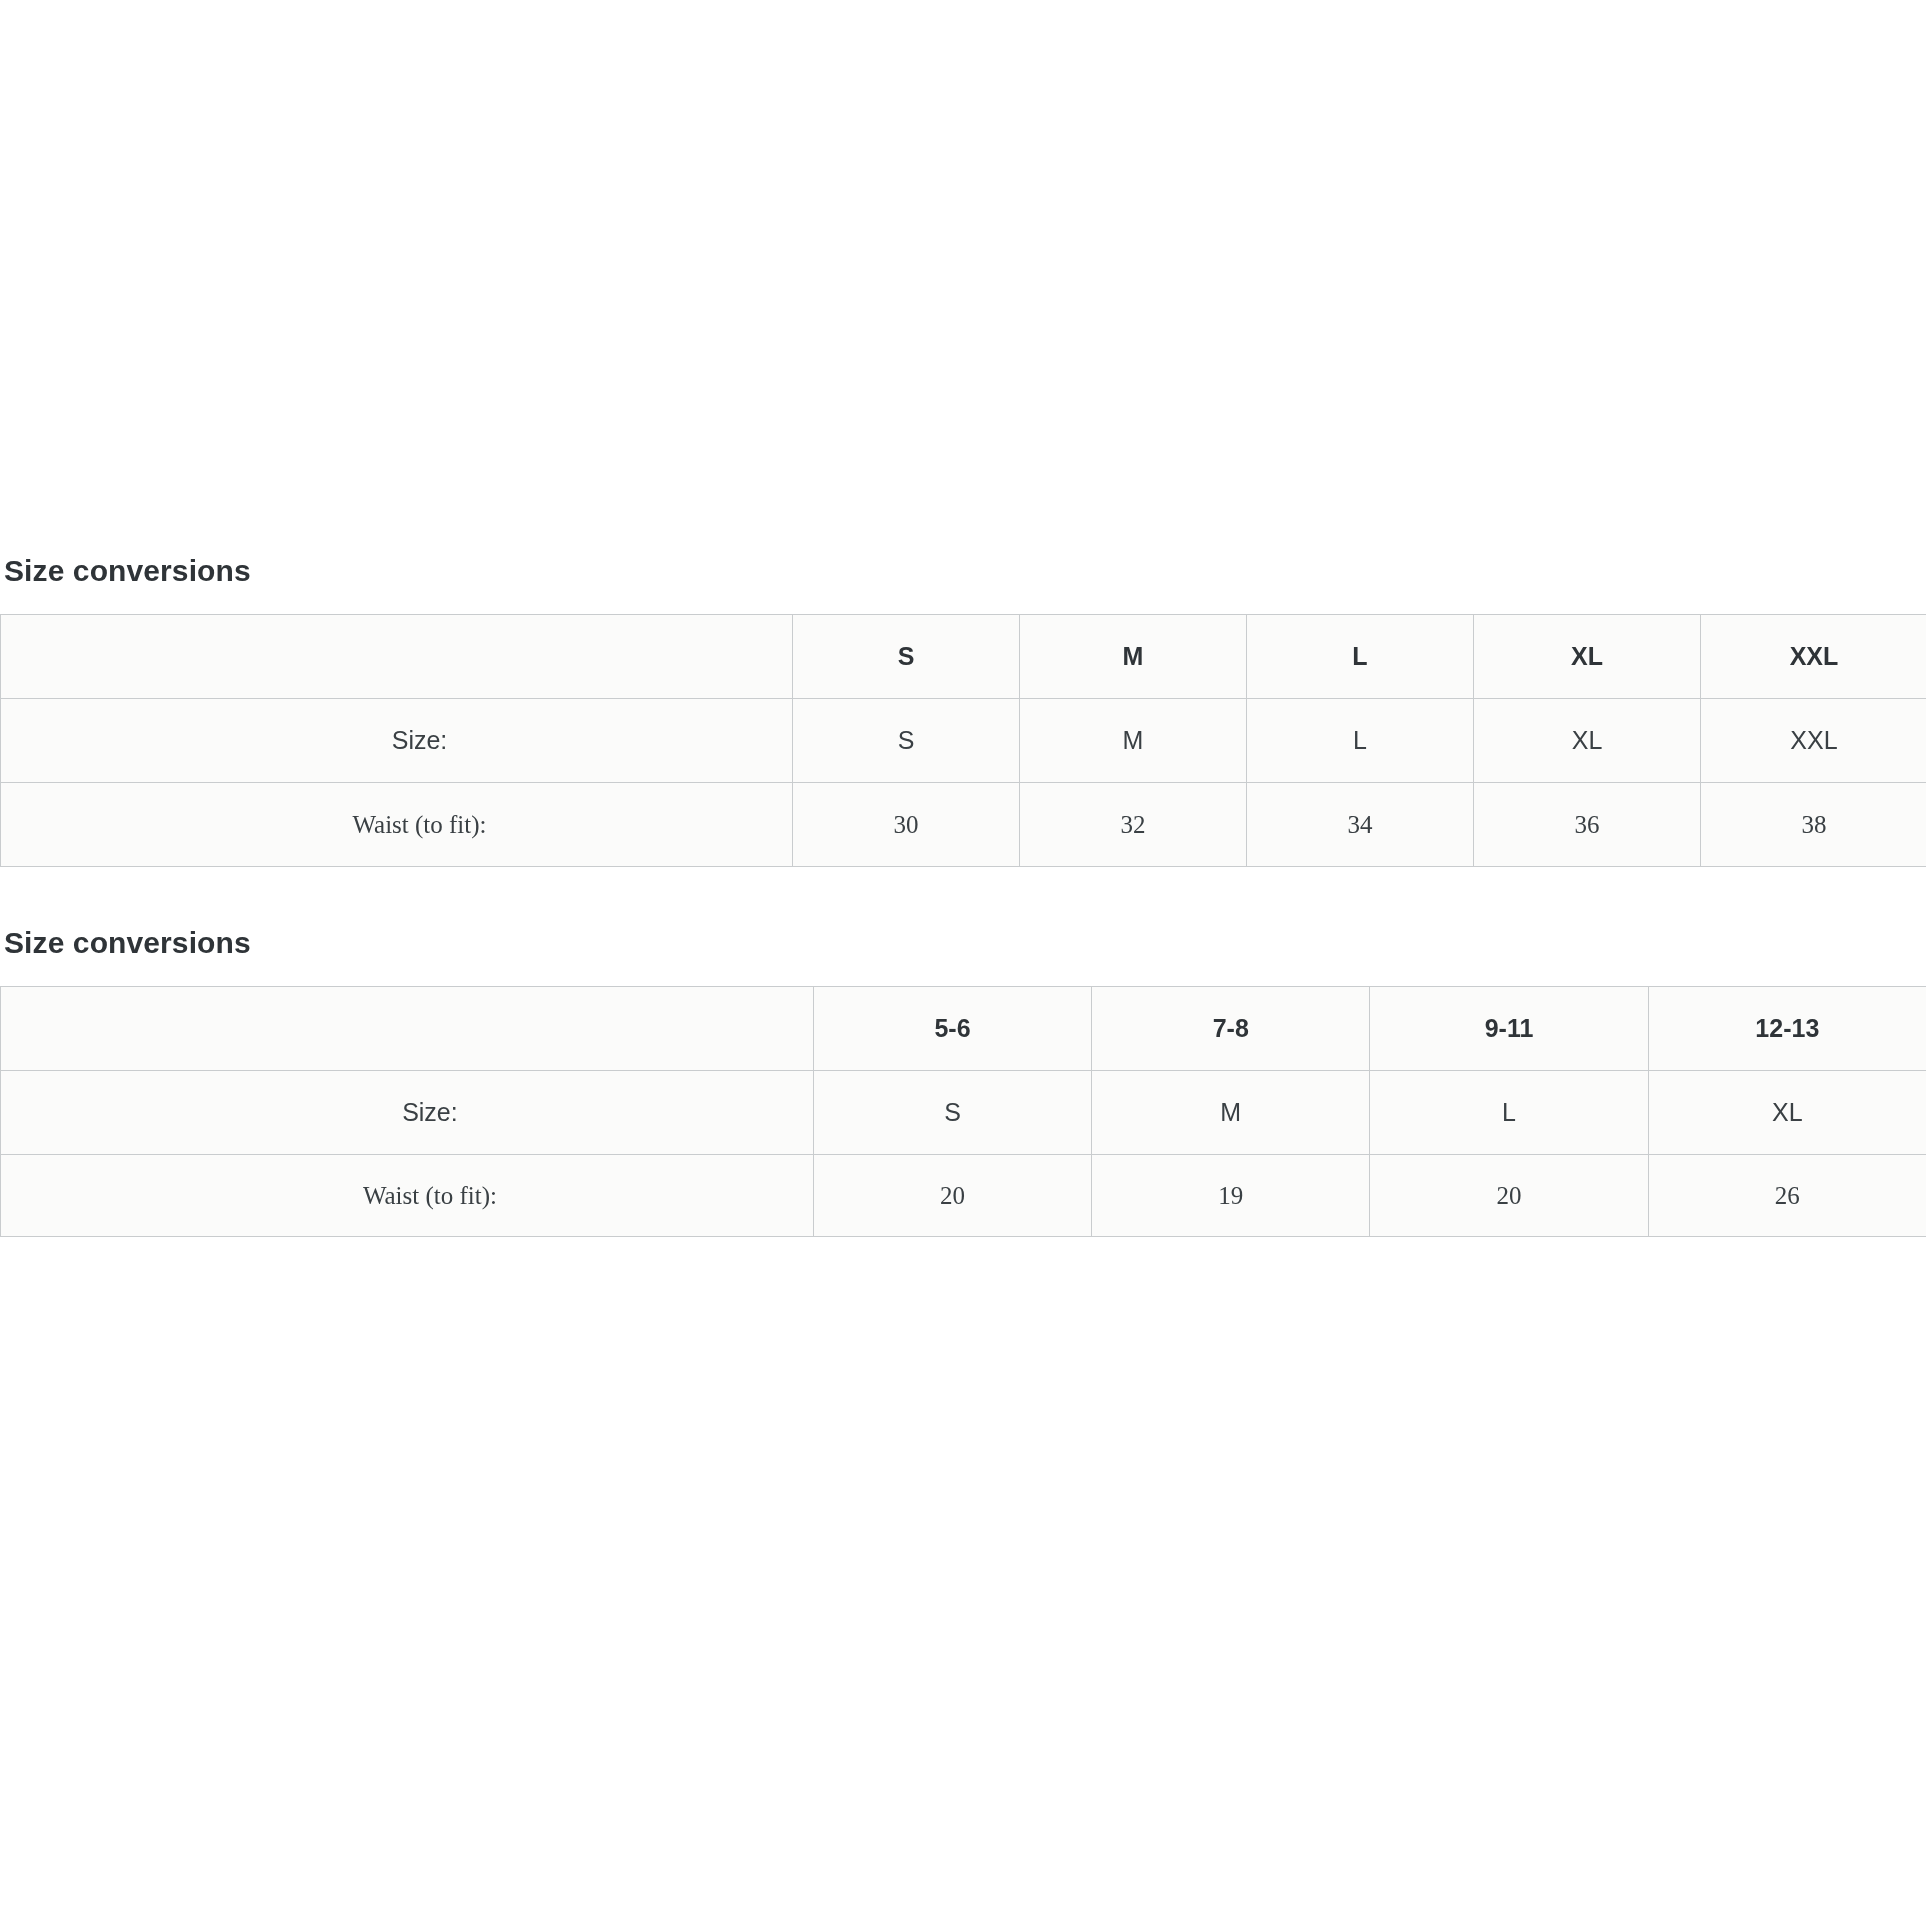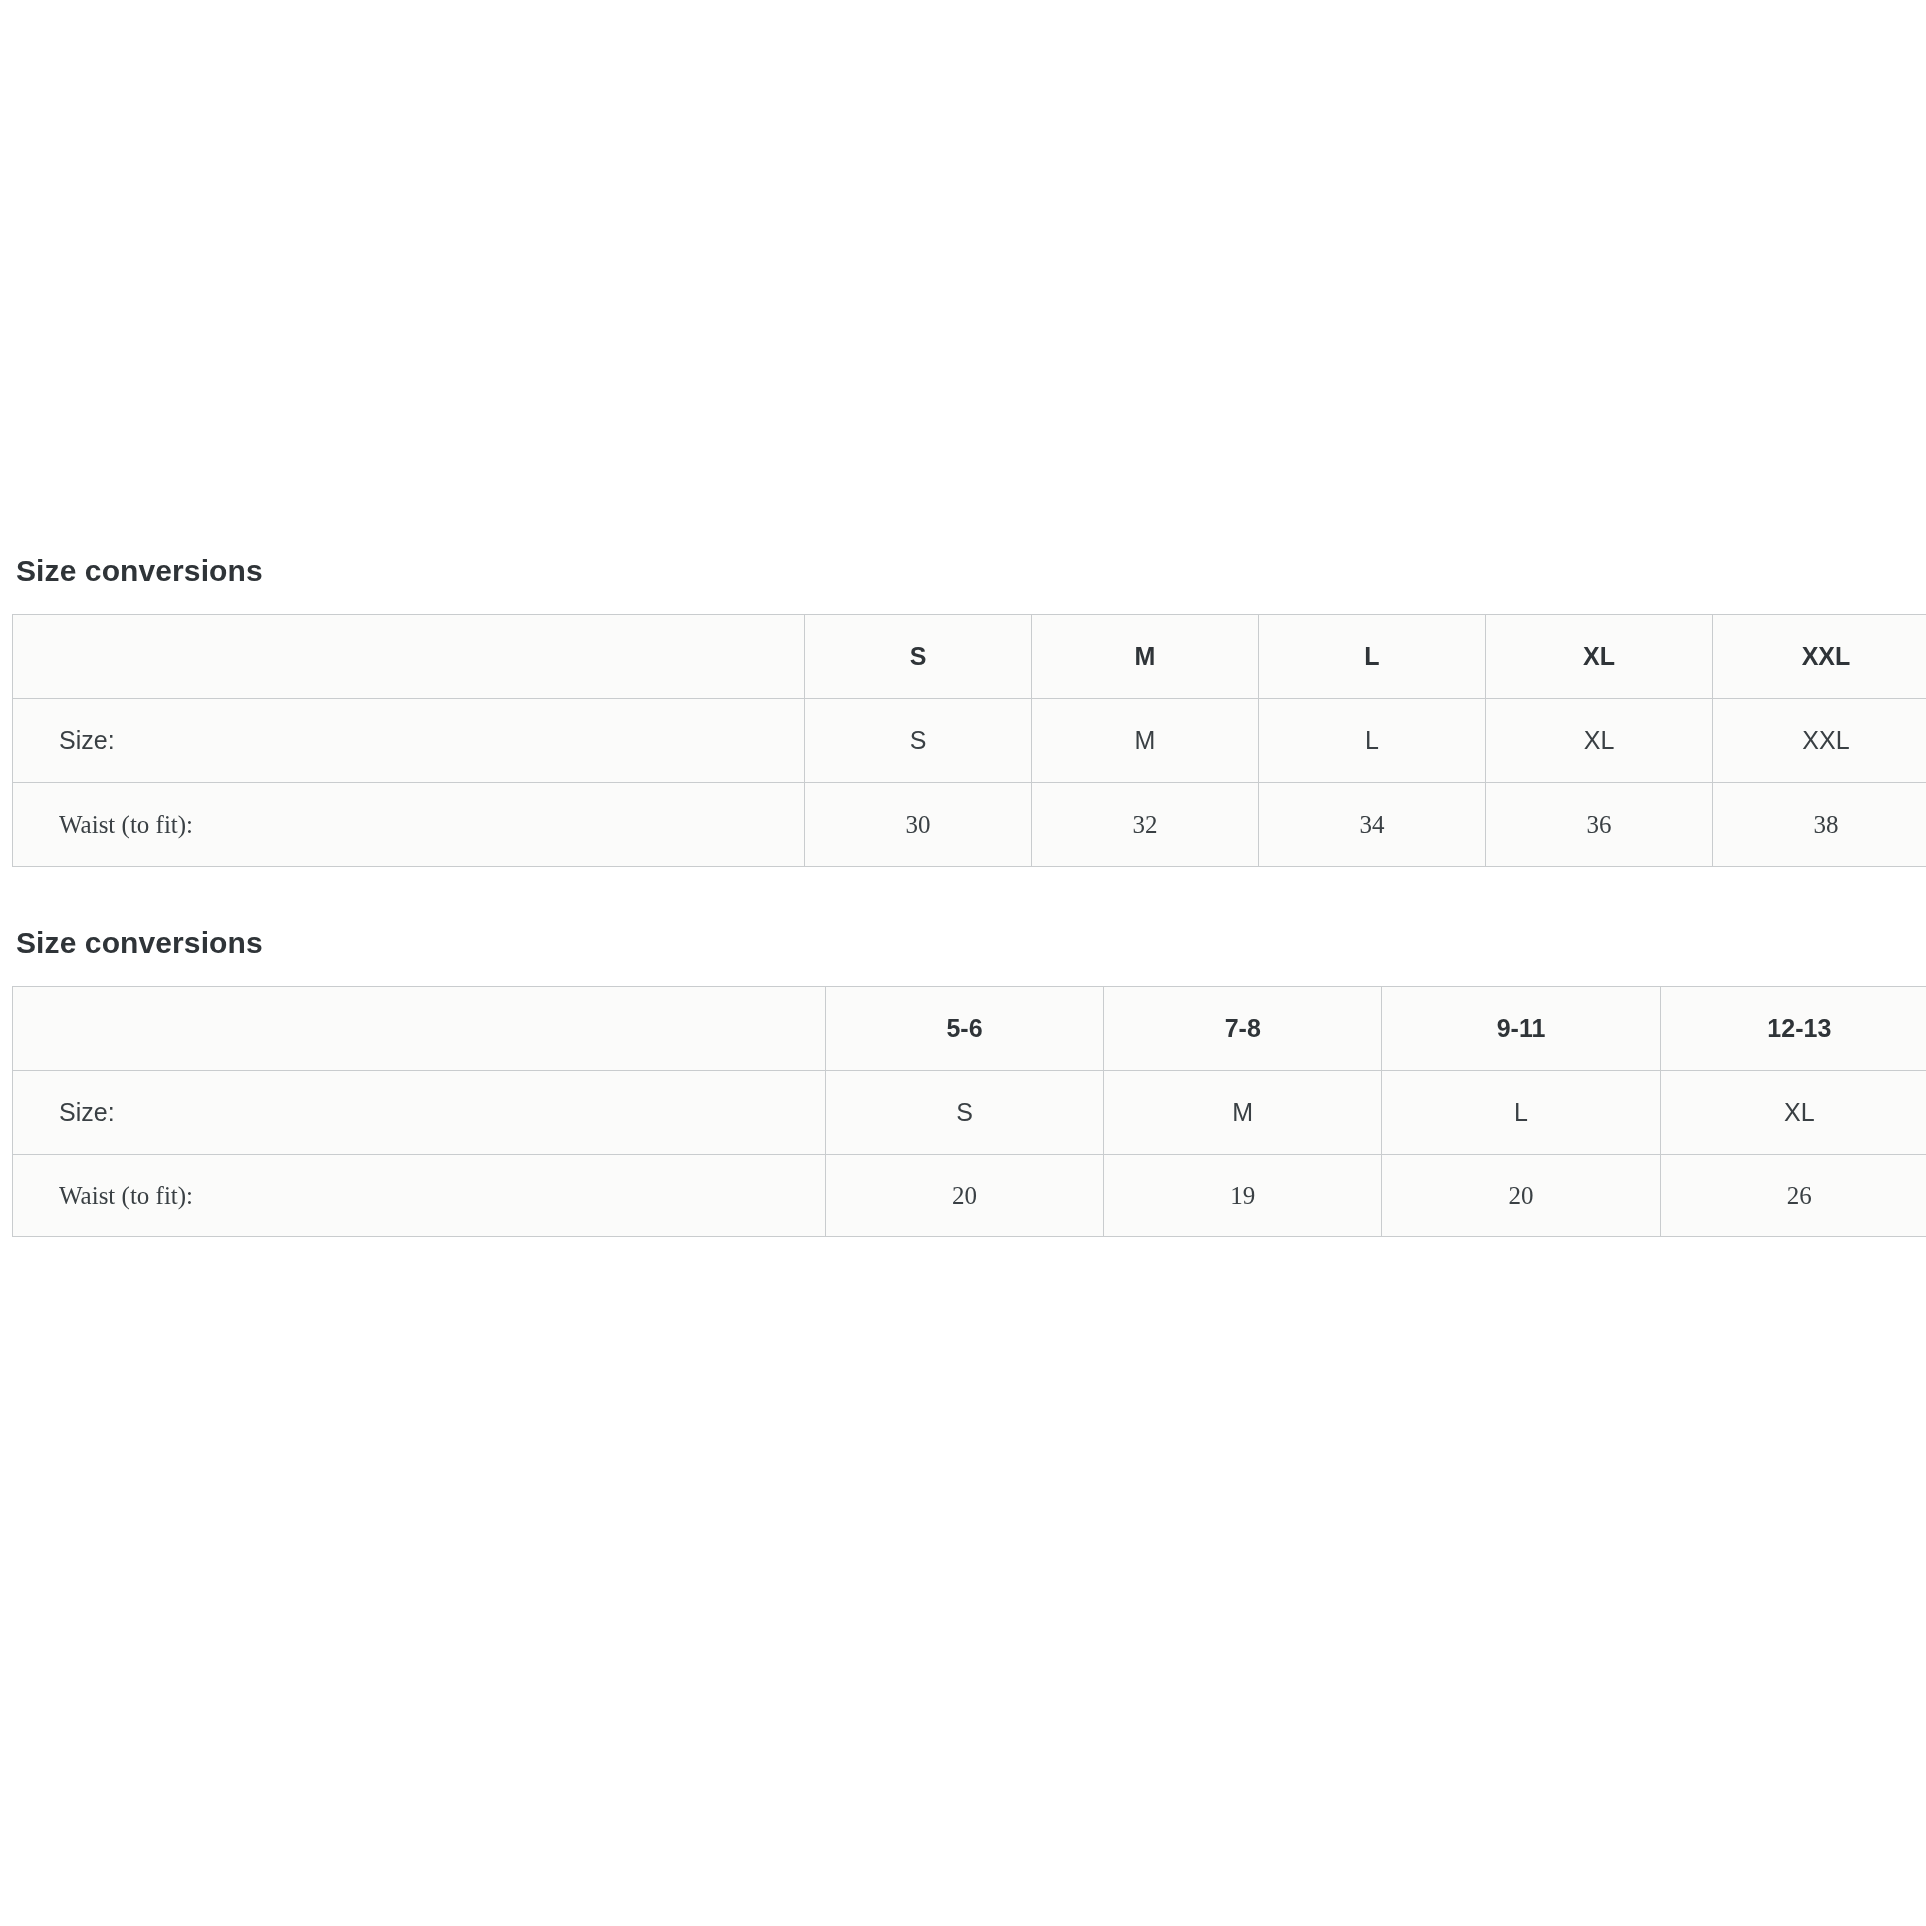--- a/index.html
+++ b/index.html
@@ -24,21 +24,20 @@
     box-sizing: border-box;
   }
   .content {
     position: absolute;
     left: 0;
     top: 554px;
     width: 1927px;
   }
   .section {
     width: 1882px;
-    padding-left: 12px;
   }
   .section + .section {
     margin-top: 59px;
   }
   h2.section-title {
     font-size: 30px;
     font-weight: bold;
     color: #2f3438;
     margin: 0 0 26px 0;
     padding: 0 0 0 4px;
@@ -62,21 +61,21 @@
     text-align: center;
     background: #fbfbfa;
   }
   table.size-table tr.header-row th,
   table.size-table tr.header-row td {
     font-weight: bold;
     color: #2f3438;
   }
   table.size-table td.row-label,
   table.size-table th.row-label {
-    text-align: left;
+    text-align: center;
     padding-left: 46px;
     font-weight: normal;
     color: #3a4044;
   }
   table.size-table tr.last-row td {
     border-bottom: 1px solid #c9ccce;
     font-family: Liberation Serif, serif;
   }
   .t1 col.label-col { width: 792px; }
   .t1 col.data-col { width: 227px; }

